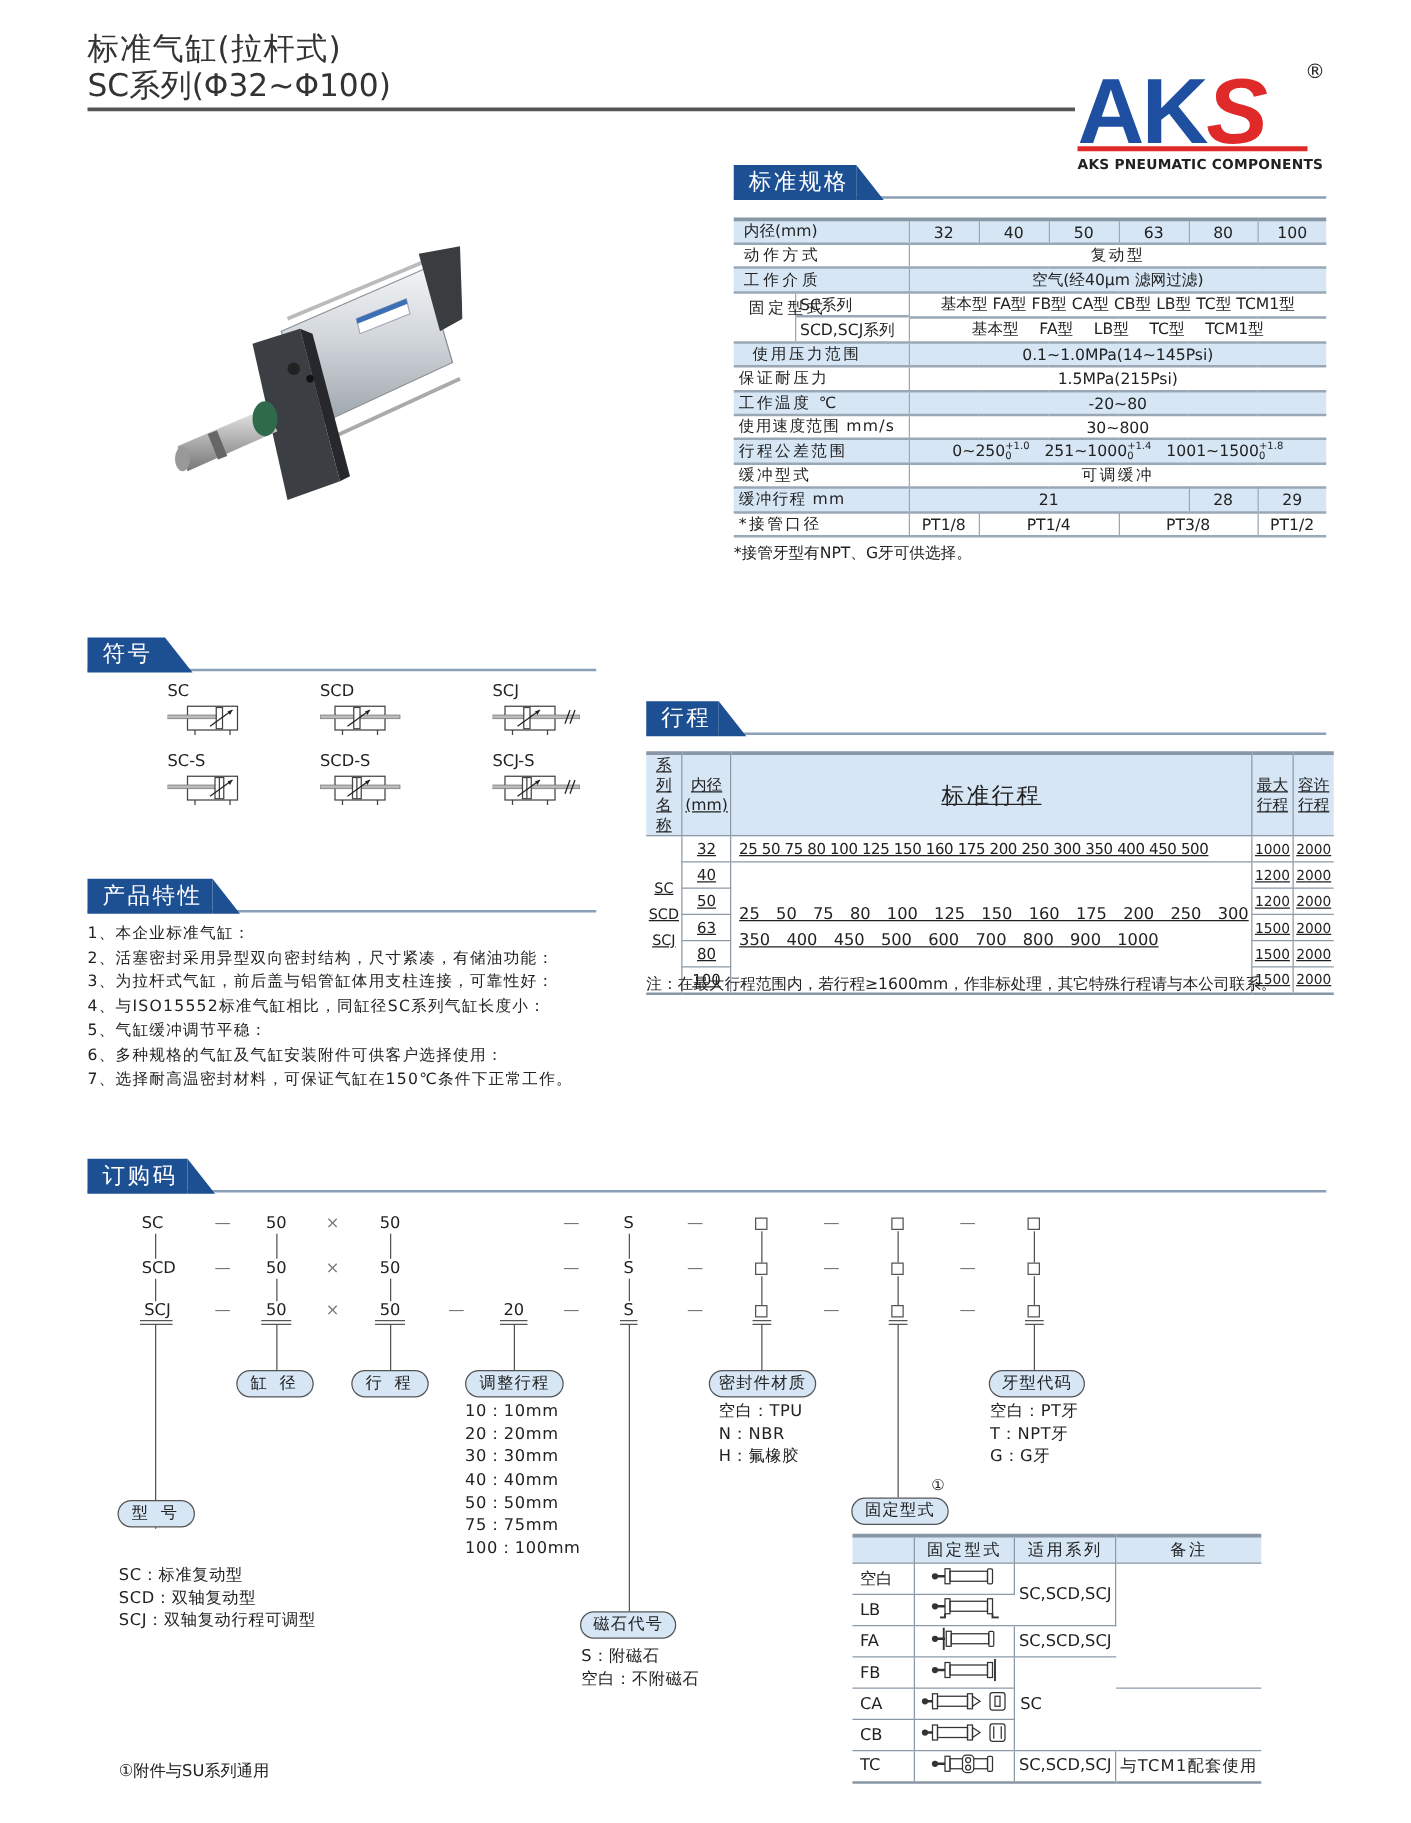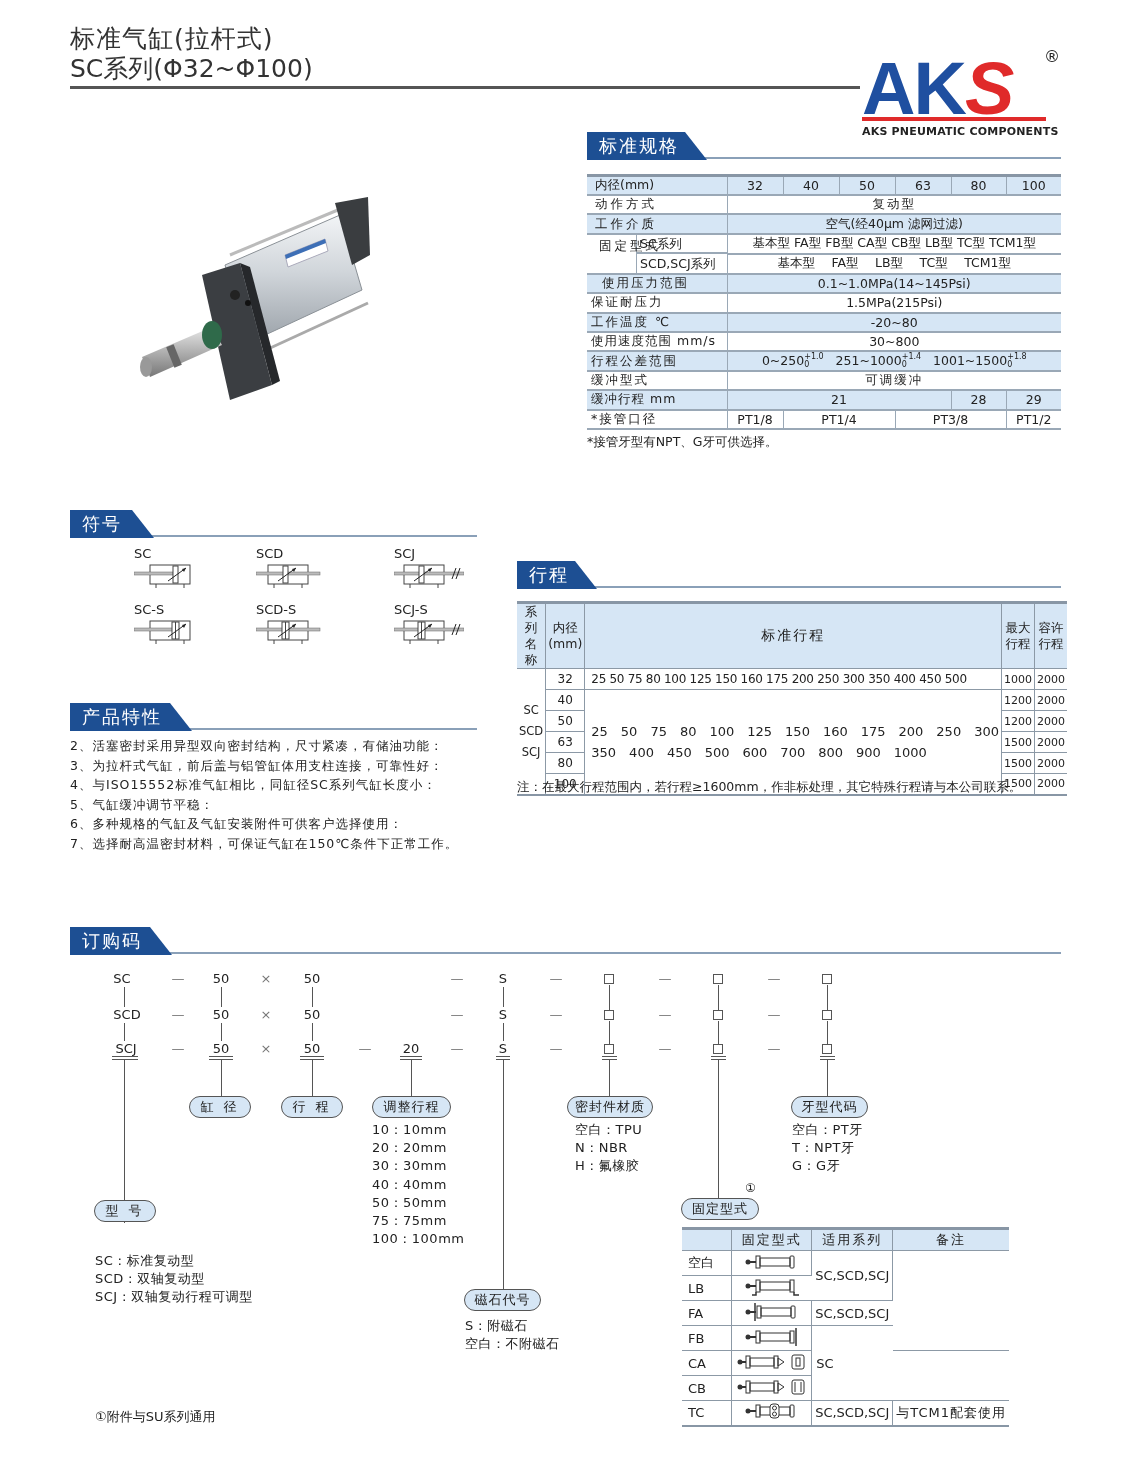--- a/index.html
+++ b/index.html
@@ -40,21 +40,21 @@
   .spec-note { left: 587px; top: 434px; font-size: 12.5px; }
 
   
   .sym-label { font-size: 13px; }
   .sym { width: 70px; height: 26px; }
 
   
   .feat { left: 70px; top: 736px; font-size: 12.5px; line-height: 19.5px; letter-spacing: 1px; }
 
   
-  .stroke { left: 517px; top: 601px; width: 544px; font-size: 12px; }
+  .stroke { left: 517px; top: 601px; width: 544px; font-size: 12px; text-decoration: underline; }
   .stroke td { border: 1px solid #8c99a6; border-left: none; text-align: center; height: 21px; padding: 0 2px; white-space: nowrap; }
   .stroke tr:first-child td { background: #d6e6f5; border-top: 3px solid #8896a5; height: 44px; }
   .stroke td:last-child { border-right: none; }
   .stroke tr:last-child td { border-bottom: 2px solid #8896a5; }
   .stroke .std { text-align: left; padding-left: 6px; }
   .stroke-note { left: 517px; top: 779px; font-size: 12.5px; }
 
   
   .oc { font-size: 13px; text-align: center; width: 50px; margin-left: -25px; }
   .dash { font-size: 13px; color: #777; width: 20px; margin-left: -10px; text-align: center; }
@@ -294,20 +294,21 @@
     <line x1="62" y1="17" x2="66" y2="6" stroke="#222"></line>
   <line x1="16" y1="22" x2="16" y2="26" stroke="#444"></line>
     <line x1="44" y1="22" x2="44" y2="26" stroke="#444"></line>
 </svg>
 
 <div class="abs sec" style="left:70px; top:703px; width:407px;">
   <div class="rule" style="width:407px;"></div>
   <div class="tab" style="width:100px;">产品特性</div>
 </div>
 <div class="abs feat">
+  <div>1、本企业标准气缸：</div>
   <div>2、活塞密封采用异型双向密封结构，尺寸紧凑，有储油功能：</div>
   <div>3、为拉杆式气缸，前后盖与铝管缸体用支柱连接，可靠性好：</div>
   <div>4、与ISO15552标准气缸相比，同缸径SC系列气缸长度小：</div>
   <div>5、气缸缓冲调节平稳：</div>
   <div>6、多种规格的气缸及气缸安装附件可供客户选择使用：</div>
   <div>7、选择耐高温密封材料，可保证气缸在150℃条件下正常工作。</div>
 </div>
 
 <div class="abs sec" style="left:517px; top:561px; width:544px;">
   <div class="rule" style="width:544px;"></div>
@@ -319,21 +320,21 @@
       <col style="width:32px">
       <col style="width:35px">
       <col style="width:412px">
       <col style="width:32px">
       <col style="width:33px">
     </colgroup>
   <tbody>
       <tr>
     <td style="white-space:normal; line-height:16px; font-size:12.5px;">系列名称</td>
     <td style="white-space:normal; line-height:16px; font-size:12.5px;">内径(mm)</td>
-    <td style="letter-spacing:2px; font-size:14px;">标准行程</td>
+    <td style="letter-spacing:2px; font-size:18px;">标准行程</td>
     <td style="white-space:normal; line-height:16px; font-size:12.5px;">最大行程</td>
     <td style="white-space:normal; line-height:16px; font-size:12.5px;">容许行程</td>
   </tr>
   <tr>
     <td rowspan="6" style="border-bottom:2px solid #8896a5; line-height:21px; font-size:11.5px;">
       <div>SC</div>
           <div>SCD</div>
           <div>SCJ</div>
     </td>
     <td>32</td>

